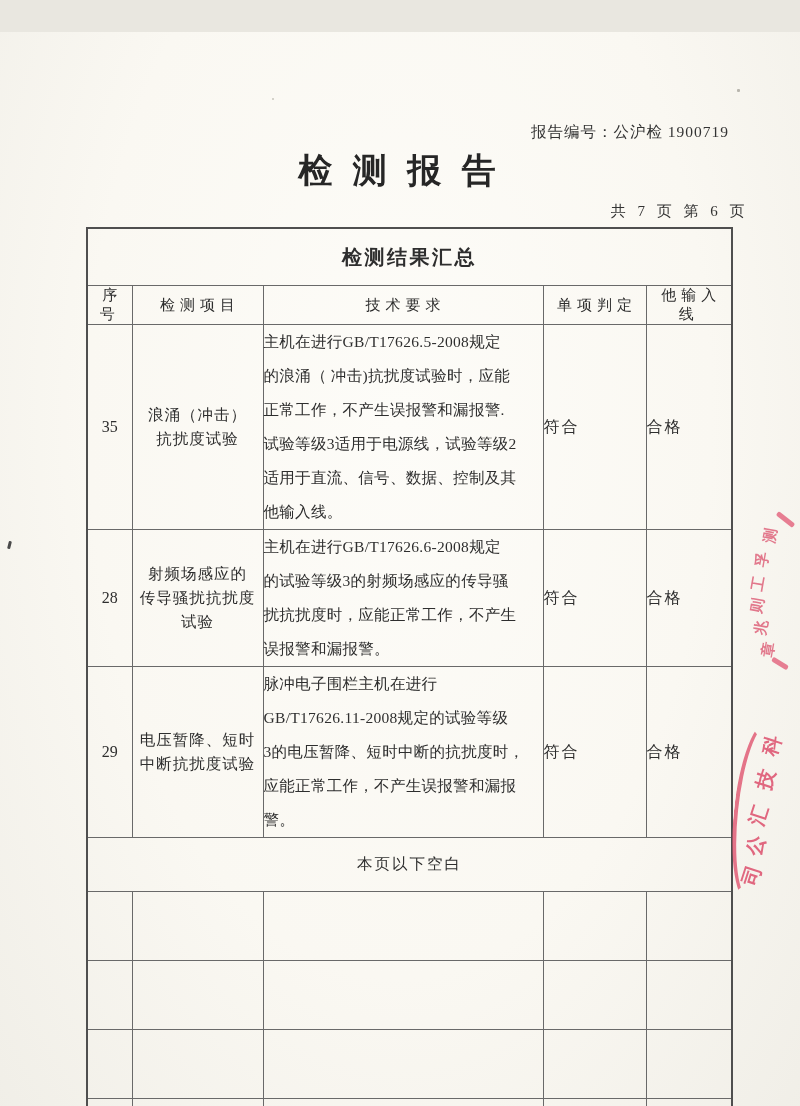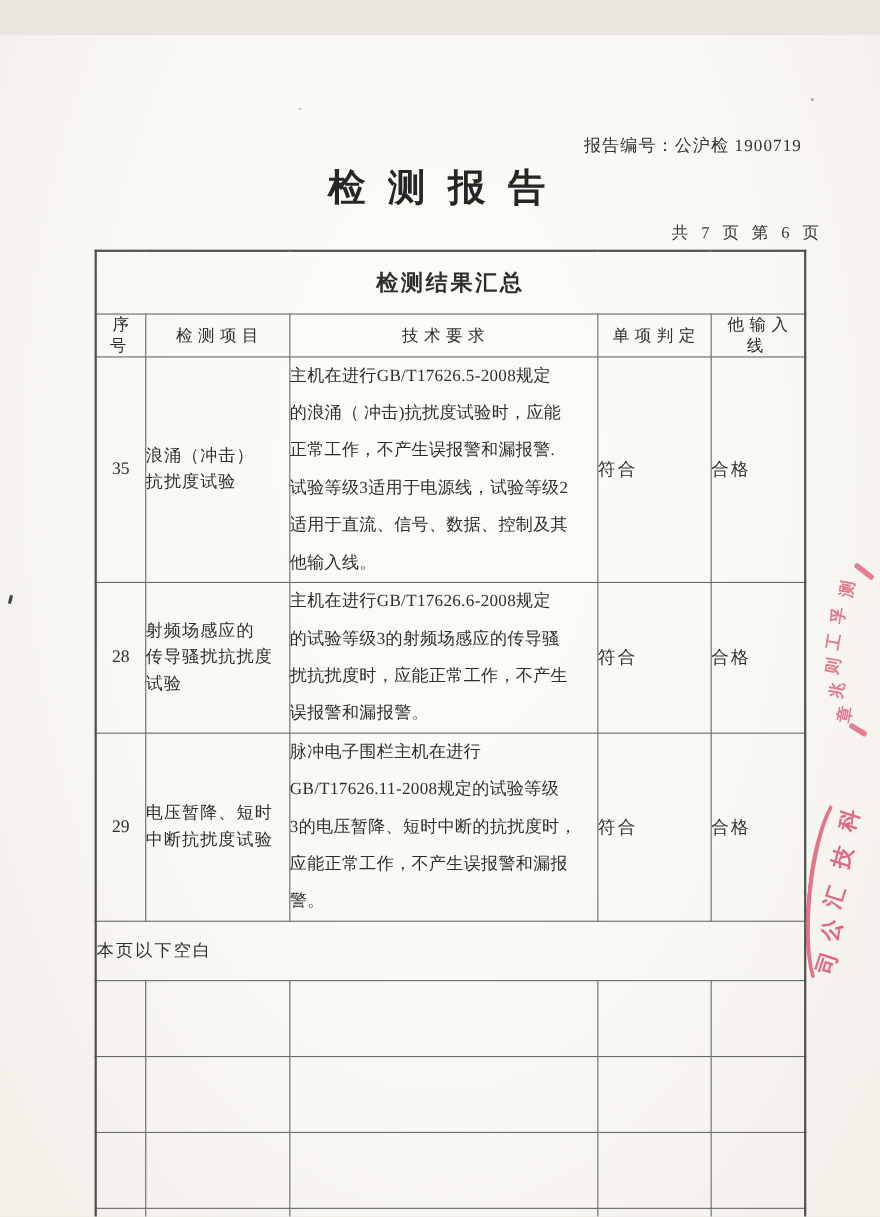--- a/index.html
+++ b/index.html
@@ -44,33 +44,33 @@
     height:56px;text-align:center;vertical-align:middle;
     font-size:20px;font-weight:bold;letter-spacing:2.5px;
   }
   tr.t-head th{
     height:34px;text-align:center;vertical-align:middle;
     font-size:15px;letter-spacing:5px;text-indent:5px;
   }
   tr.r27{height:151px;} tr.r28{height:104px;} tr.r29{height:148px;}
   td.c-no{text-align:center;vertical-align:middle;font-size:16px;}
   td.c-item{
-    vertical-align:middle;font-size:15.5px;
+    text-align:center;vertical-align:middle;font-size:15.5px;
     line-height:24px;white-space:pre-line;letter-spacing:1px;
   }
   td.c-req{
     vertical-align:middle;font-size:15.5px;line-height:34px;
     white-space:pre-line;letter-spacing:0.3px;
     padding:3px 6px 3px 9px;text-align:left;
   }
   td.c-res,td.c-jud{
     vertical-align:middle;font-size:16px;letter-spacing:2px;
   }
   tr.blank-note td{
-    height:53px;text-align:left;vertical-align:middle;
+    height:53px;text-align:center;vertical-align:middle;
     font-size:15.5px;letter-spacing:2px;
   }
   tr.empty-row td{height:68px;}
   
   .stamp{position:absolute;pointer-events:none;}
   .stamp-upper{top:482px;left:748px;width:52px;height:158px;}
   .stamp-lower{top:686px;left:732px;width:68px;height:182px;}
   .seal-char{
     position:absolute;font-size:15px;color:#dc5570;opacity:.78;
     transform:rotate(-80deg);font-weight:bold;

